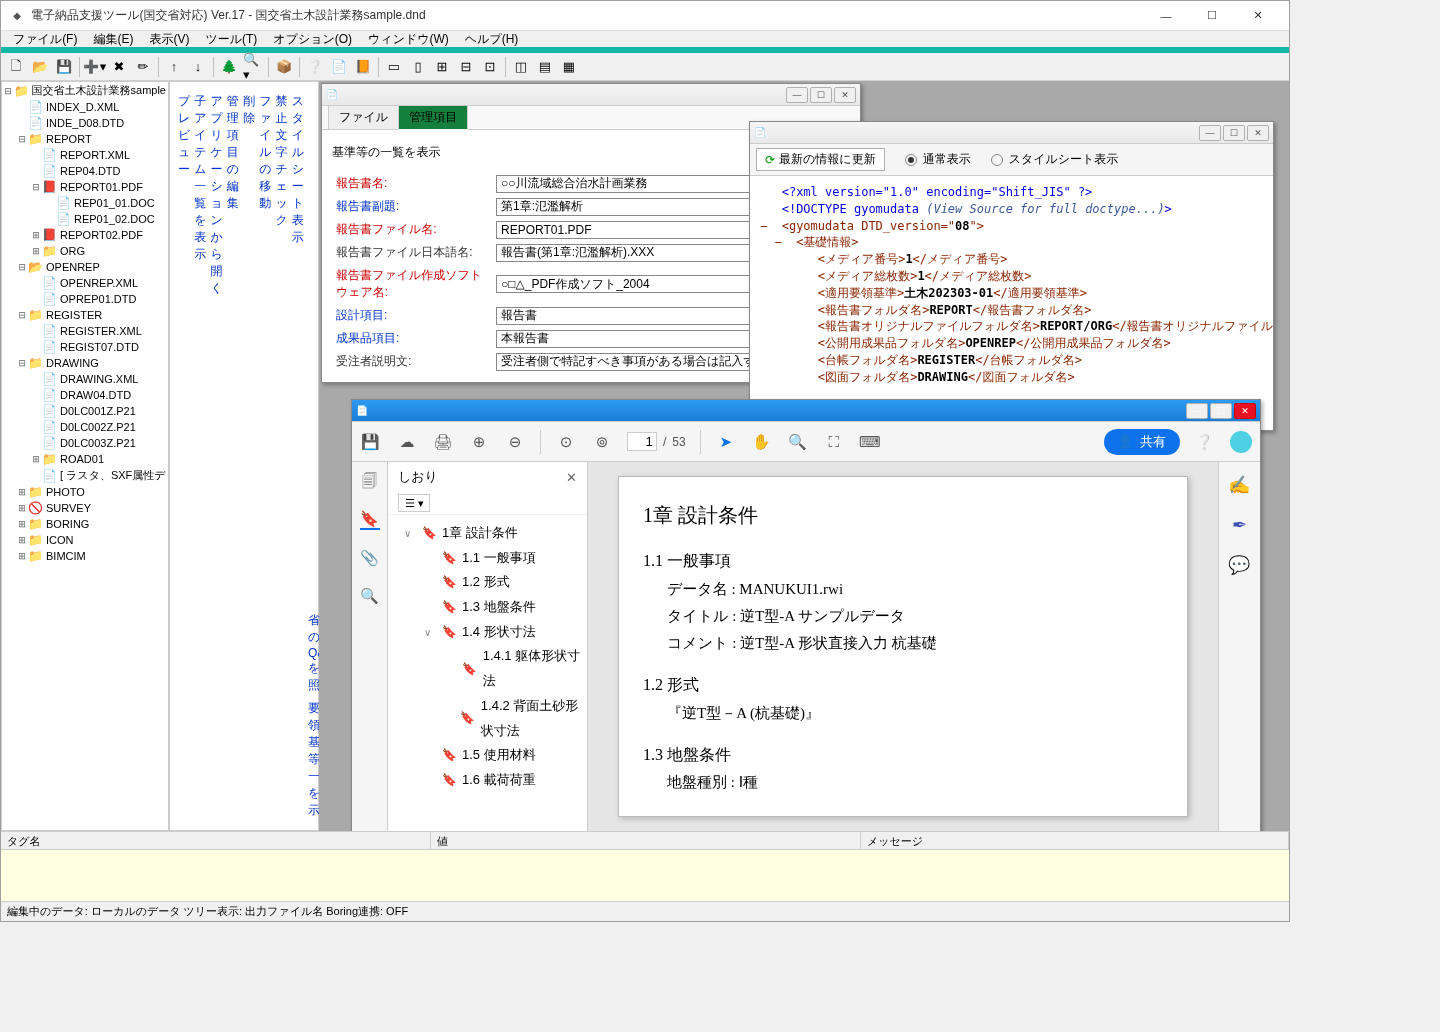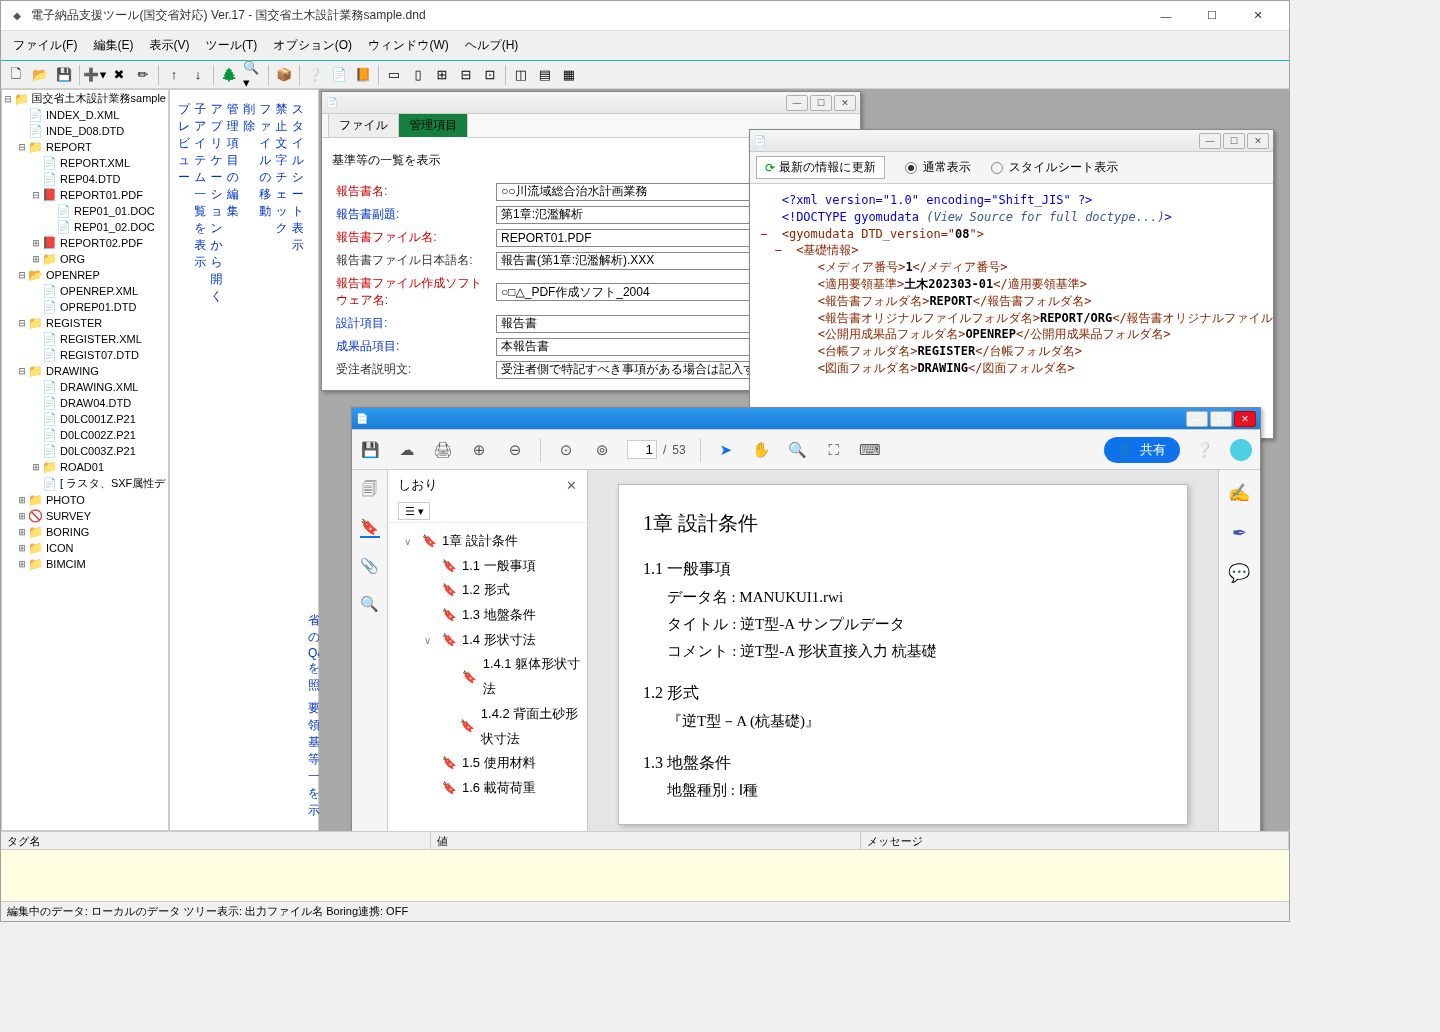--- a/index.html
+++ b/index.html
@@ -7,21 +7,21 @@
 
 
 .app-window { width: 1290px; height: 922px; background: #fff; border: 1px solid #a0a0a0; display: flex; flex-direction: column; }
 .titlebar { height: 30px; background: #fff; display: flex; align-items: center; padding: 0 8px; border-bottom: 1px solid #e0e0e0; }
 .titlebar .icon { width: 16px; height: 16px; margin-right: 6px; display: inline-flex; align-items: center; justify-content: center; font-size: 10px; color: #555; }
 .titlebar .title { flex: 1; font-size: 12px; color: #333; }
 .win-controls { display: flex; gap: 0; }
 .win-btn { width: 46px; height: 30px; display: flex; align-items: center; justify-content: center; cursor: pointer; font-size: 11px; color: #333; }
 
 
-.menubar { height: 30px; background: #f0f0f0; display: flex; align-items: center; padding: 0 4px; border-bottom: 1px solid #14b8a6; }
+.menubar { height: 22px; background: #f0f0f0; display: flex; align-items: center; padding: 0 4px; border-bottom: 6px solid #14b8a6; }
 .menubar span { padding: 2px 8px; font-size: 12px; cursor: pointer; }
 
 
 .toolbar { height: 28px; background: #f0f0f0; display: flex; align-items: center; padding: 2px 4px; border-bottom: 1px solid #d0d0d0; gap: 2px; }
 .tool-btn { width: 22px; height: 22px; border: 1px solid transparent; display: flex; align-items: center; justify-content: center; cursor: pointer; font-size: 13px; }
 .tool-sep { width: 1px; height: 20px; background: #c0c0c0; margin: 0 2px; }
 
 
 .main-area { flex: 1; display: flex; overflow: hidden; }
 
@@ -437,20 +437,21 @@
               <span class="radio-dot"></span>
               <span>スタイルシート表示</span>
             </div>
         </div>
         <div class="xml-body" id="xml-body">
             <div class="xml-line">   <span class="xml-blue">&lt;?xml version="1.0" encoding="Shift_JIS" ?&gt;</span></div>
             <div class="xml-line">   <span class="xml-blue">&lt;!DOCTYPE gyomudata </span><span class="xml-italic">(View Source for full doctype...)</span><span class="xml-blue">&gt;</span></div>
             <div class="xml-line"><span class="xml-brown">−</span>  <span class="xml-brown">&lt;gyomudata DTD_version="</span><span class="xml-black">08</span><span class="xml-brown">"&gt;</span></div>
             <div class="xml-line">  <span class="xml-brown">−</span>  <span class="xml-brown">&lt;基礎情報&gt;</span></div>
             <div class="xml-line">        <span class="xml-brown">&lt;メディア番号&gt;</span><span class="xml-black">1</span><span class="xml-brown">&lt;/メディア番号&gt;</span></div>
+            <div class="xml-line">        <span class="xml-brown">&lt;メディア総枚数&gt;</span><span class="xml-black">1</span><span class="xml-brown">&lt;/メディア総枚数&gt;</span></div>
             <div class="xml-line">        <span class="xml-brown">&lt;適用要領基準&gt;</span><span class="xml-black">土木202303-01</span><span class="xml-brown">&lt;/適用要領基準&gt;</span></div>
             <div class="xml-line">        <span class="xml-brown">&lt;報告書フォルダ名&gt;</span><span class="xml-black">REPORT</span><span class="xml-brown">&lt;/報告書フォルダ名&gt;</span></div>
             <div class="xml-line">        <span class="xml-brown">&lt;報告書オリジナルファイルフォルダ名&gt;</span><span class="xml-black">REPORT/ORG</span><span class="xml-brown">&lt;/報告書オリジナルファイルフォルダ名&gt;</span></div>
             <div class="xml-line">        <span class="xml-brown">&lt;公開用成果品フォルダ名&gt;</span><span class="xml-black">OPENREP</span><span class="xml-brown">&lt;/公開用成果品フォルダ名&gt;</span></div>
             <div class="xml-line">        <span class="xml-brown">&lt;台帳フォルダ名&gt;</span><span class="xml-black">REGISTER</span><span class="xml-brown">&lt;/台帳フォルダ名&gt;</span></div>
             <div class="xml-line">        <span class="xml-brown">&lt;図面フォルダ名&gt;</span><span class="xml-black">DRAWING</span><span class="xml-brown">&lt;/図面フォルダ名&gt;</span></div>
           </div>
       </div>
 
       <div class="mdi-window" style="left:32px; top:318px; width:910px; height:440px;">

